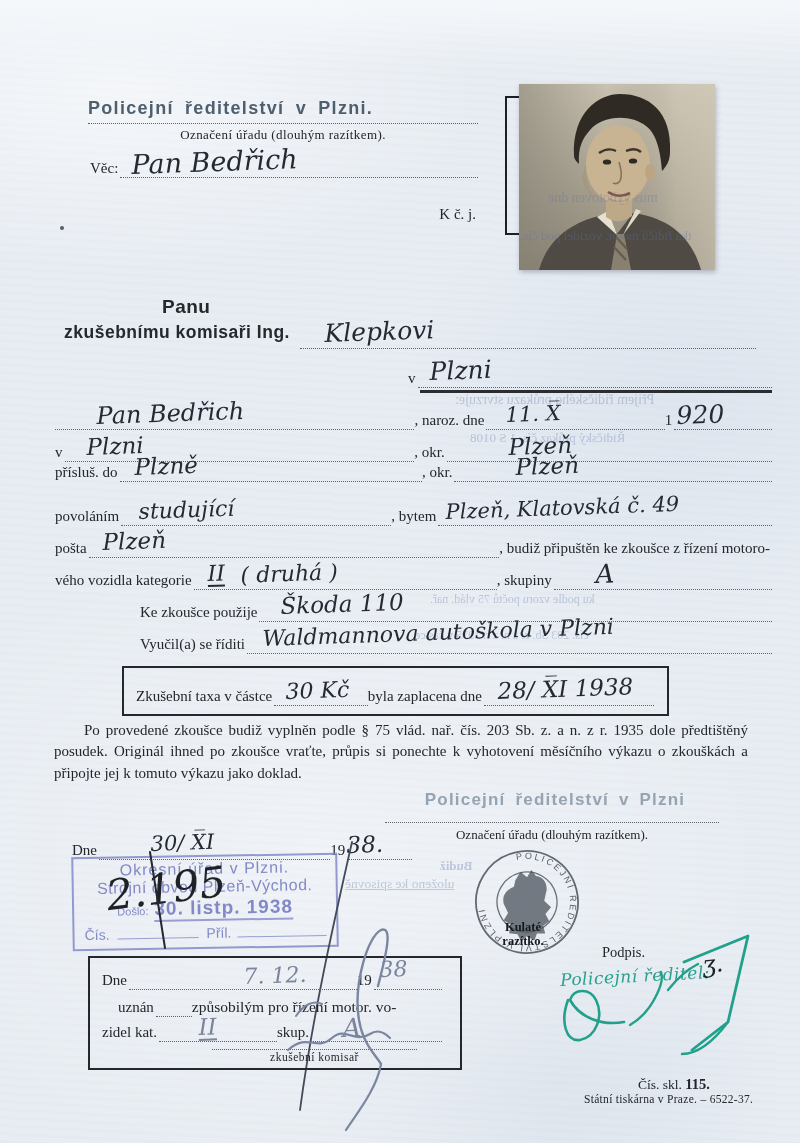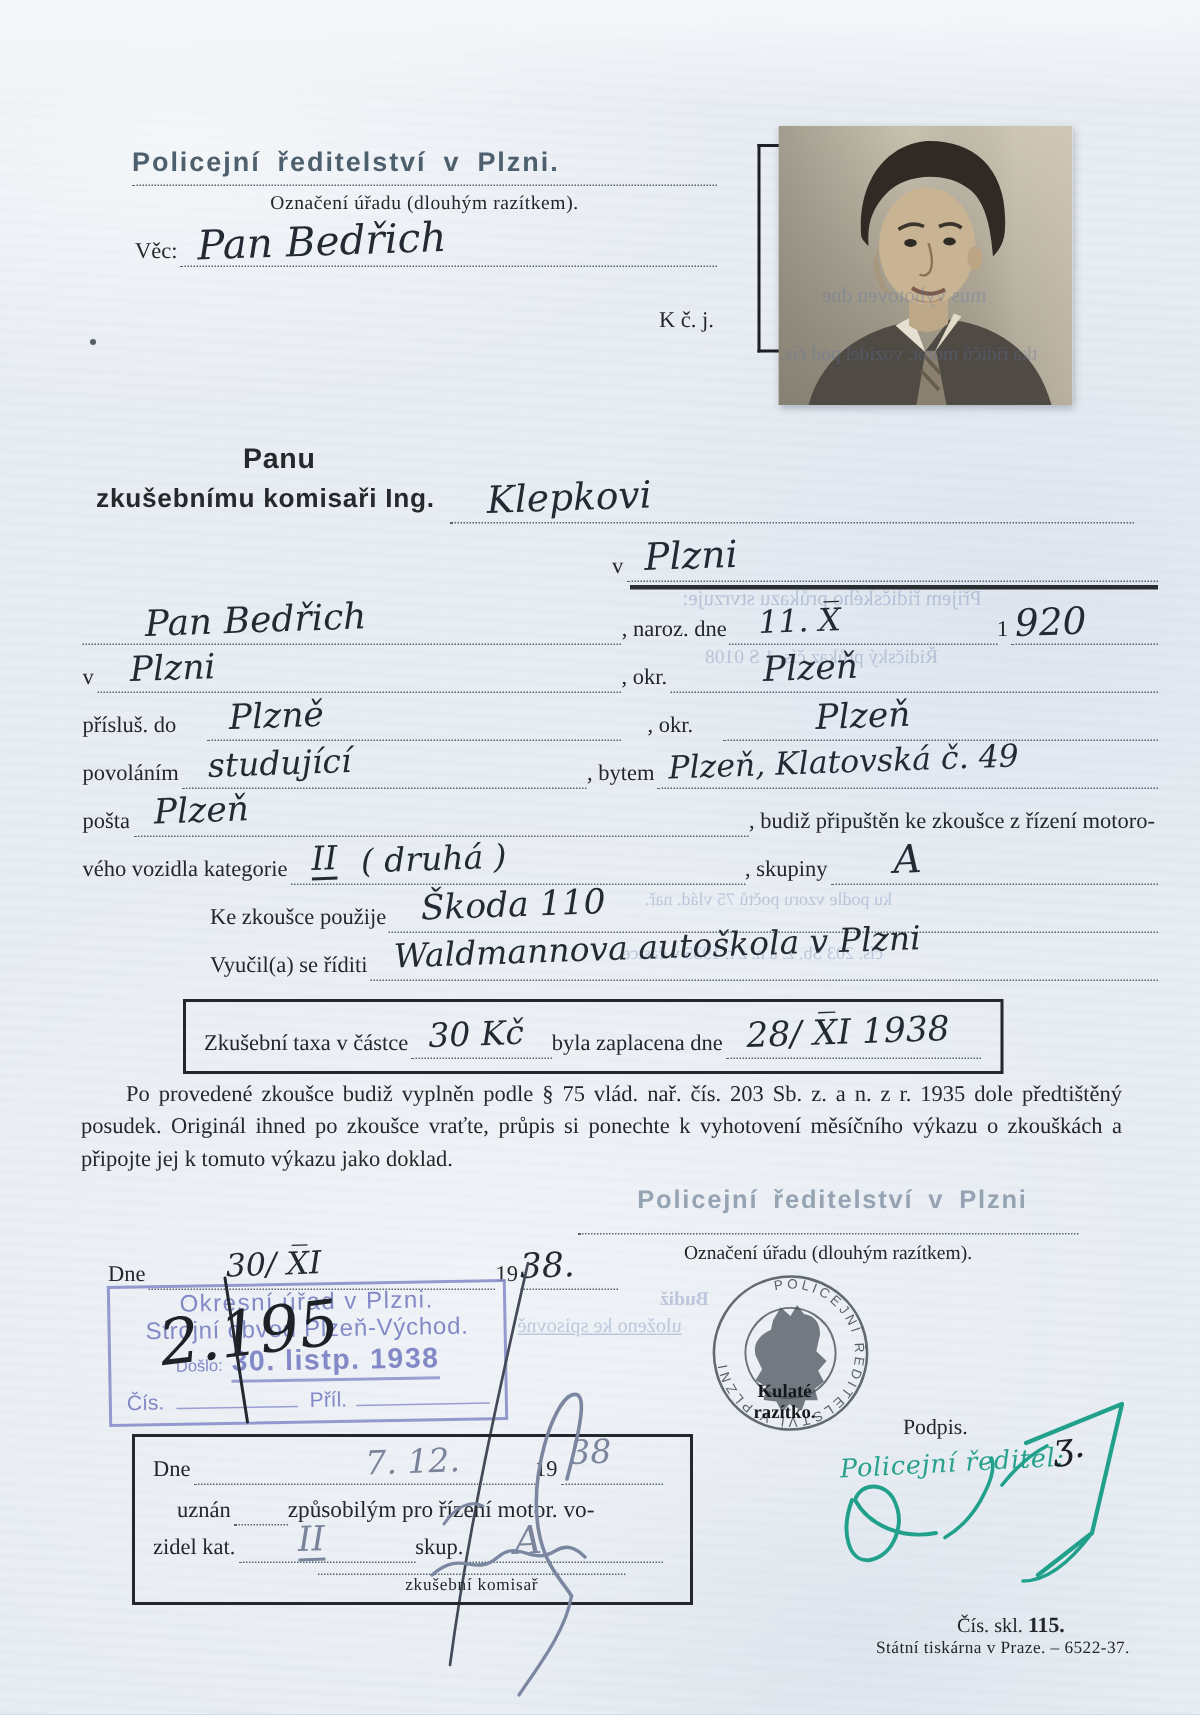--- a/index.html
+++ b/index.html
@@ -134,21 +134,21 @@
     <span class="lbl">v</span>
     <span class="lead" style="flex:1;">
       <span class="hw" style="left:22px;bottom:2px;font-size:23px;">Plzni</span>
     </span>
     <span class="lbl">, okr.</span>
     <span class="lead" style="flex:.93;">
       <span class="hw" style="left:62px;bottom:2px;font-size:23px;">Plzeň</span>
     </span>
   </div>
 
-  <div class="frow" style="left:55px;top:468px;width:717px;gap:18px;">
+  <div class="frow" style="left:55px;top:456px;width:717px;">
     <span class="lbl">přísluš. do</span>
     <span class="lead" style="flex:1;">
       <span class="hw" style="left:15px;bottom:2px;font-size:23px;">Plzně</span>
     </span>
     <span class="lbl">, okr.</span>
     <span class="lead" style="flex:1.05;">
       <span class="hw" style="left:62px;bottom:2px;font-size:23px;">Plzeň</span>
     </span>
   </div>
 

